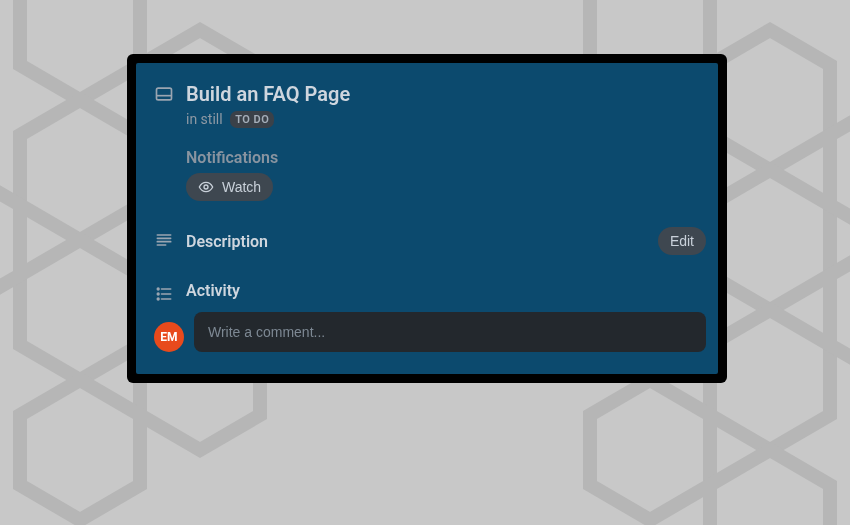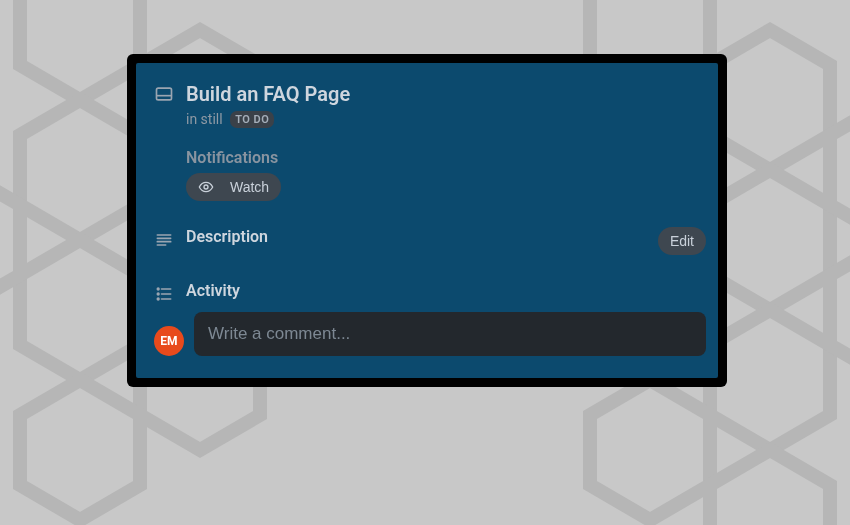--- a/index.html
+++ b/index.html
@@ -90,28 +90,28 @@
     .btn {
       display: inline-flex;
       align-items: center;
       background: #3e4750;
       color: #c9d1da;
       font-size: 14px;
       padding: 6px 12px;
       border-radius: 14px;
       border: none;
       cursor: pointer;
-      gap: 16px;
+      gap: 8px;
     }
     .section {
       margin-top: 26px;
     }
     .section-header {
       display: flex;
-      align-items: flex-start;
+      align-items: center;
       justify-content: space-between;
     }
     .section-title {
       color: #cfd6de;
       font-size: 16px;
       font-weight: 600;
     }
     .section-body {
       margin-top: 10px;
       font-size: 14px;
@@ -137,21 +137,21 @@
       justify-content: center;
       flex: 0 0 30px;
       margin-left: -32px;
     }
     .comment-input {
       flex: 1;
       background: #23282d;
       border: none;
       border-radius: 8px;
       color: #cfd6de;
-      font-size: 17px;
+      font-size: 14px;
       padding: 12px 14px;
       outline: none;
     }
     .comment-input::placeholder {
       color: #7d8893;
     }
     .icon svg {
       display: block;
     }
   </style>

